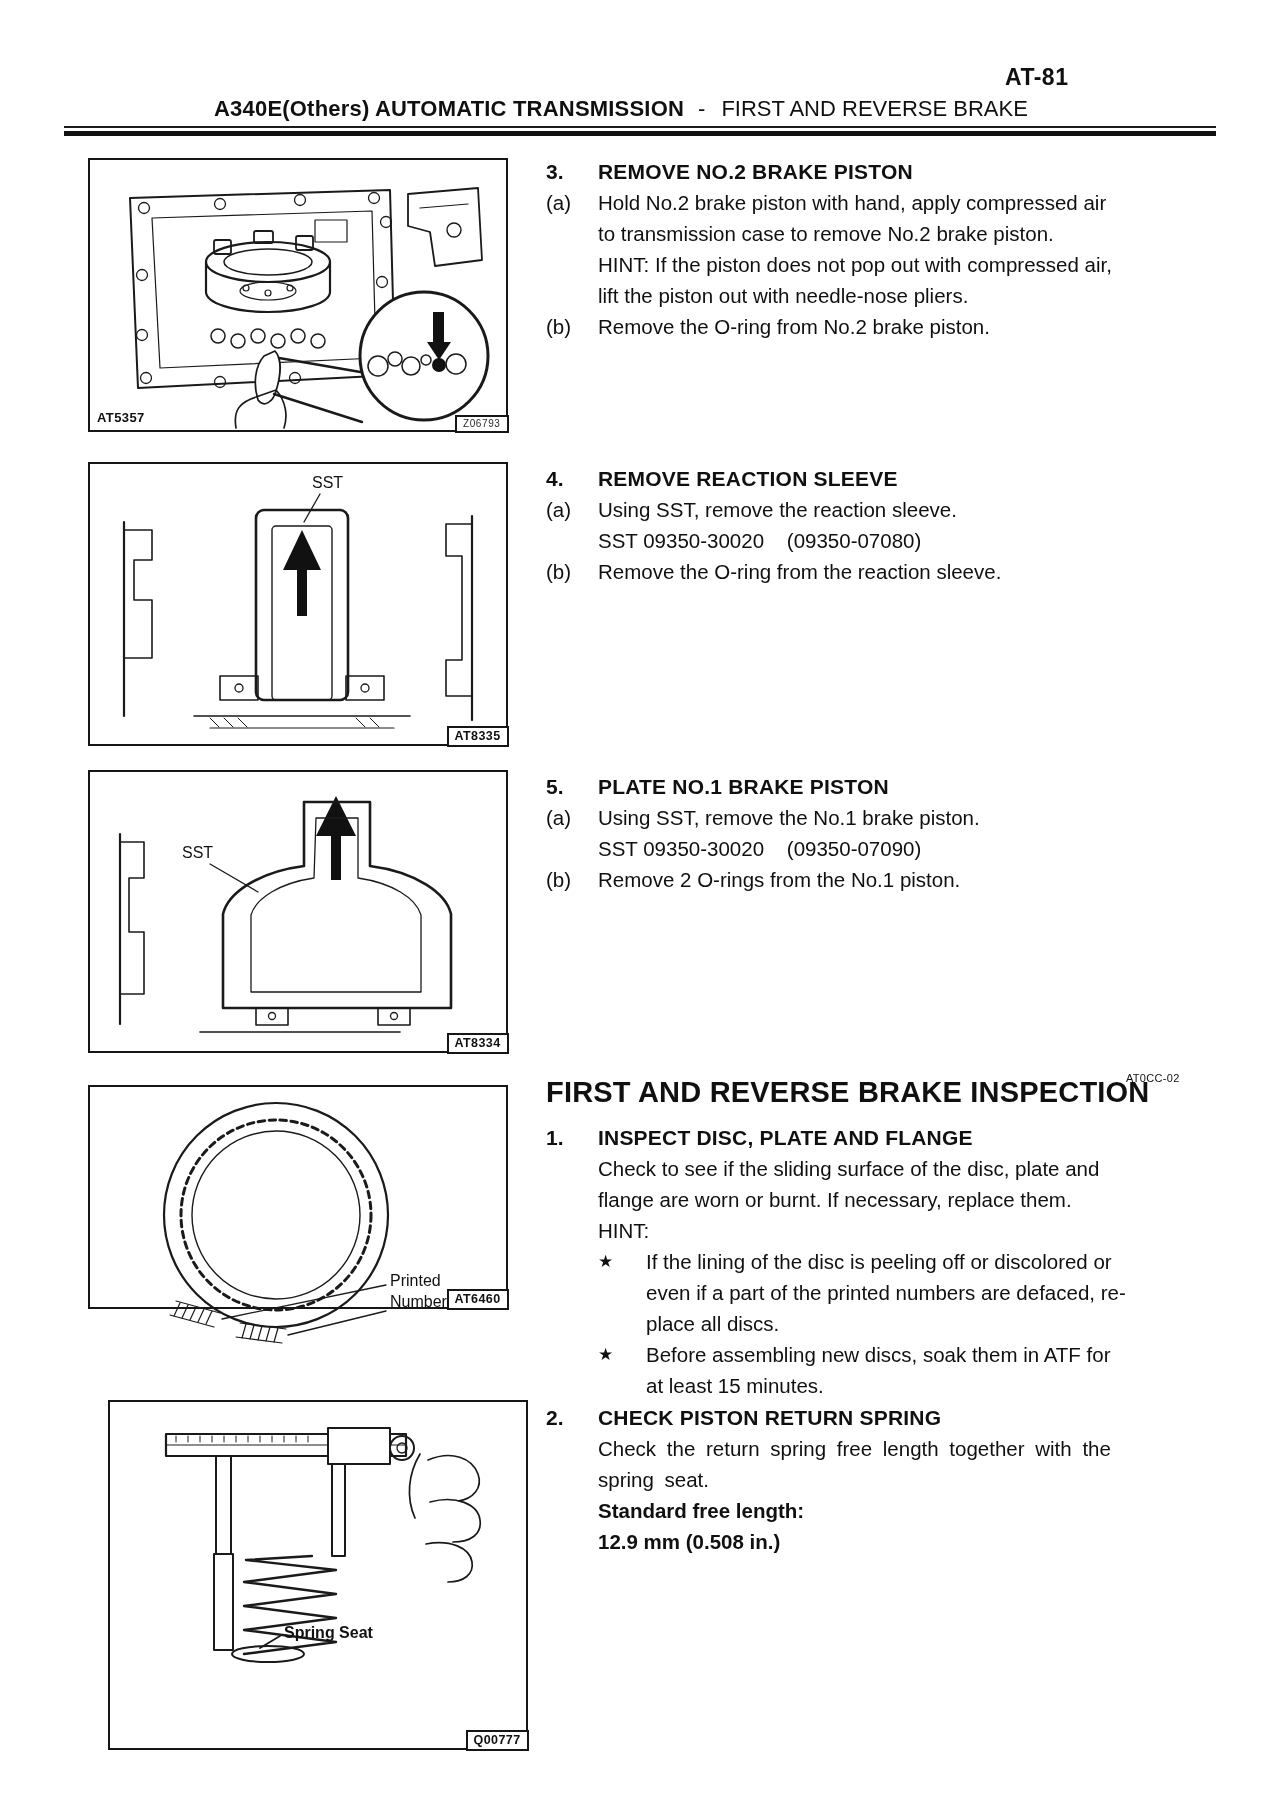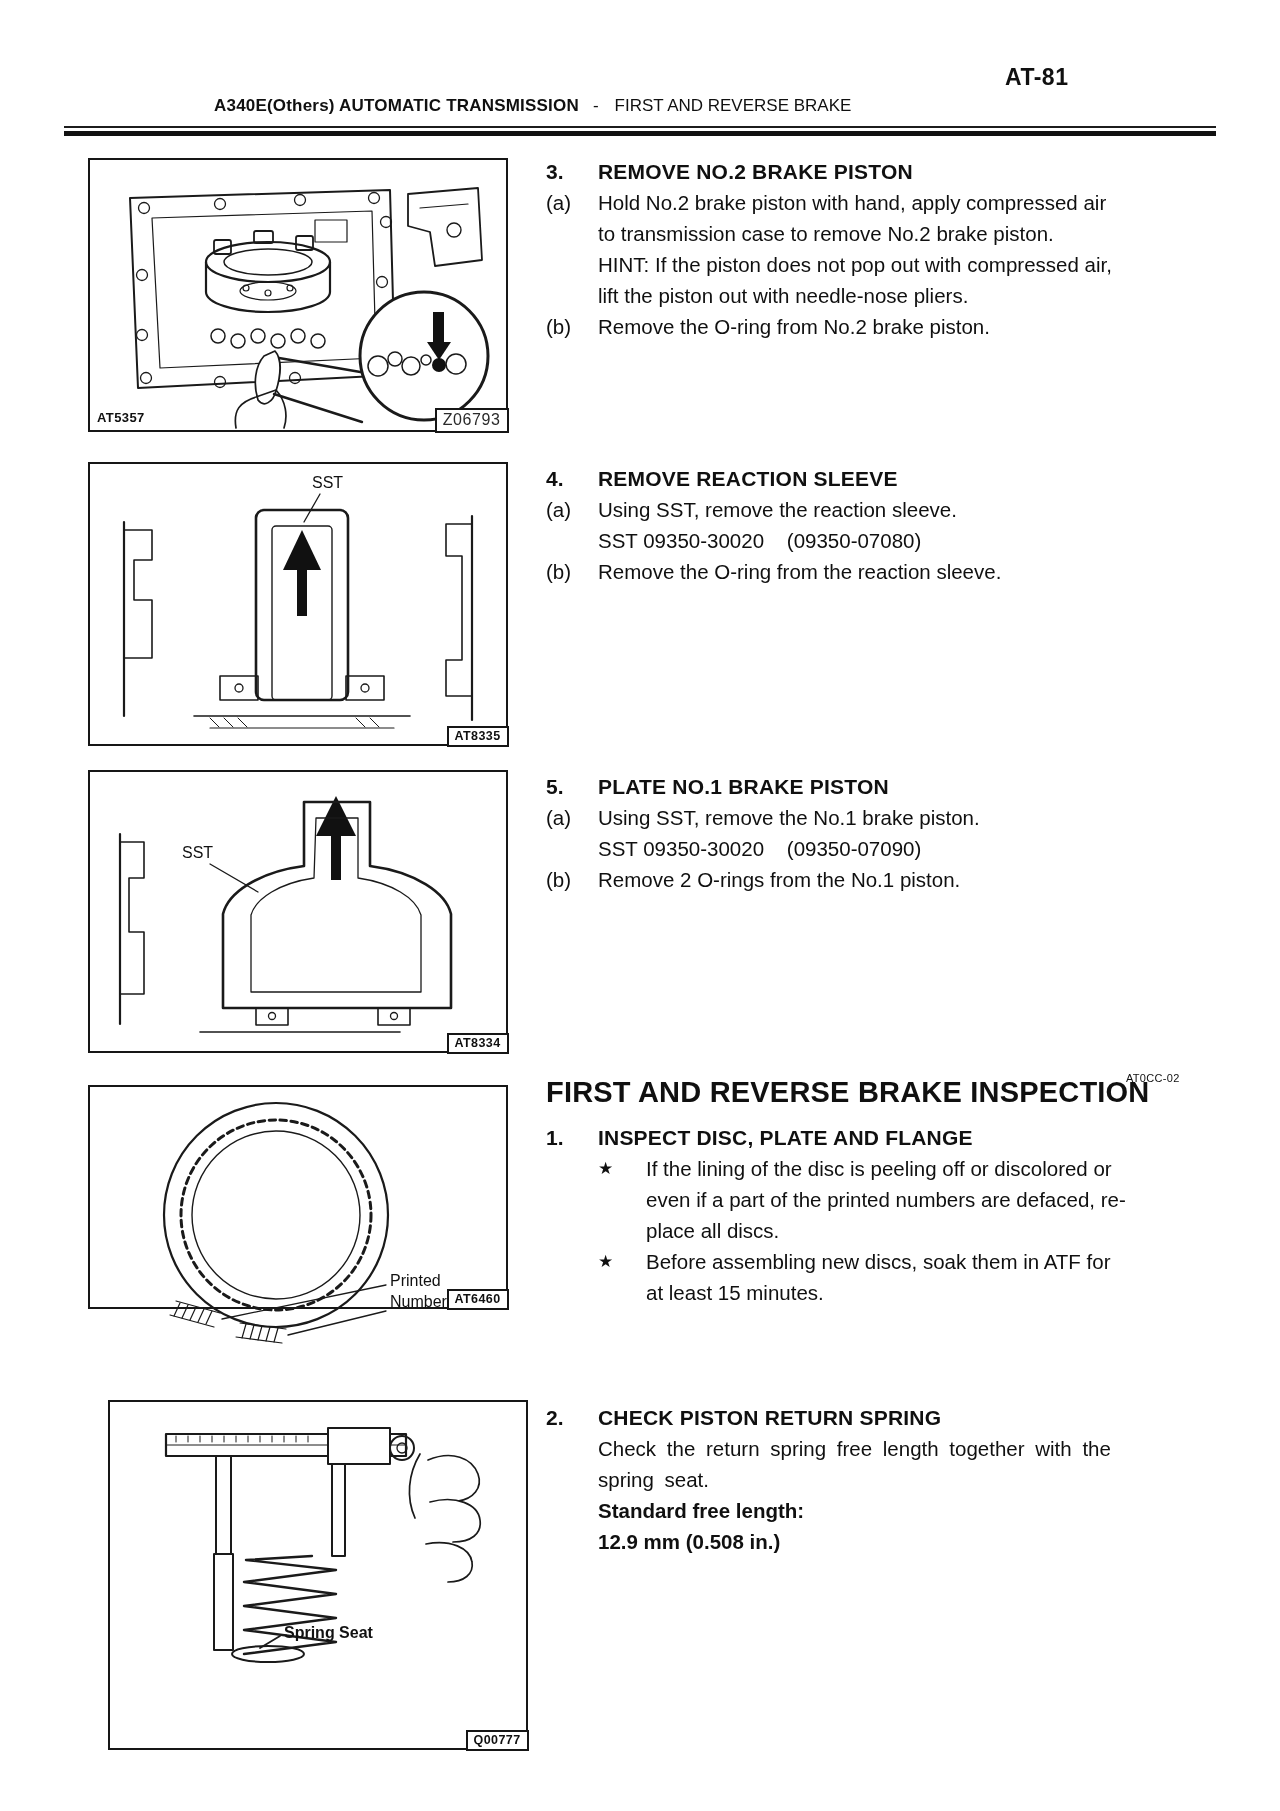--- a/index.html
+++ b/index.html
@@ -3,35 +3,35 @@
 <meta charset="utf-8">
 <style>
   html,body { margin:0; padding:0; background:#e8e8e8; }
   .page {
     position:relative; width:1280px; height:1811px; margin:0 auto;
     background:#ffffff; overflow:hidden;
     font-family:"Liberation Sans", sans-serif; color:#101010;padding-left:38px;
   }
   
   .page-number { position:absolute; left:1005px; top:64px; font-size:23px; font-weight:bold; letter-spacing:0.5px; }
-  .running-head { position:absolute; left:214px; top:96px; font-size:17px; white-space:nowrap; }
+  .running-head { position:absolute; left:214px; top:96px; font-size:22px; white-space:nowrap; }
   .running-head .bold { font-weight:bold; letter-spacing:0.2px; }
   .running-head .sep { display:inline-block; margin:0 16px 0 14px; }
   .rule-thin  { position:absolute; left:64px; top:126px; width:1152px; height:2px; background:#1c1c1c; }
   .rule-thick { position:absolute; left:64px; top:131px; width:1152px; height:5px; background:#111; }
 
   
   .fig { position:absolute; left:88px; width:420px; border:2.5px solid #161616; background:#fff; box-sizing:border-box; }
   .fig svg { display:block; stroke:#1a1a1a; fill:none; stroke-linejoin:round; stroke-linecap:round; }
   .fig svg text { fill:#111; stroke:none; font-family:"Liberation Sans", sans-serif; }
   .fig-code {
     position:absolute; right:-2.5px; bottom:-2.5px; background:#fff;
     border:2px solid #161616; padding:1px 6px 2px; font-size:12.5px; font-weight:bold; letter-spacing:0.4px;
   }
-  .fig-code.thin { font-weight:normal; font-size:16px; color:#2a2a2a; letter-spacing:0.6px; }
+  .fig-code.thin { font-weight:normal; font-size:10px; color:#2a2a2a; letter-spacing:0.6px; }
   .fig-code-plain { position:absolute; left:7px; bottom:5px; font-size:13px; font-weight:bold; letter-spacing:0.4px; }
   .fig-callout-html { position:absolute; font-size:16px; white-space:pre-line; line-height:21px; color:#111; }
   .fig-callout-bold { position:absolute; font-size:16px; font-weight:bold; color:#111; }
 
   #fig1 { top:158px; height:274px; }
   #fig2 { top:462px; height:284px; }
   #fig3 { top:770px; height:283px; }
   #fig4 { top:1085px; height:224px; }
   #fig5 { top:1400px; height:350px;margin-left:20px; }
 
@@ -311,20 +311,23 @@
         <span>FIRST AND REVERSE BRAKE INSPECTION</span>
         <span class="insp-code">AT0CC-02</span>
       </div>
     </div>
 
     <div class="block" id="block-insp1">
       <div class="step-head">
         <span class="step-num">1.</span>
         <span class="step-title">INSPECT DISC, PLATE AND FLANGE</span>
       </div>
+      <div class="body-text">Check to see if the sliding surface of the disc, plate and
+flange are worn or burnt. If necessary, replace them.
+HINT:</div>
       <div class="bullet">
         <span class="bullet-marker">★</span>
         <div class="bullet-text">If the lining of the disc is peeling off or discolored or
 even if a part of the printed numbers are defaced, re-
 place all discs.</div>
       </div>
       <div class="bullet">
         <span class="bullet-marker">★</span>
         <div class="bullet-text">Before assembling new discs, soak them in ATF for
 at least 15 minutes.</div>

